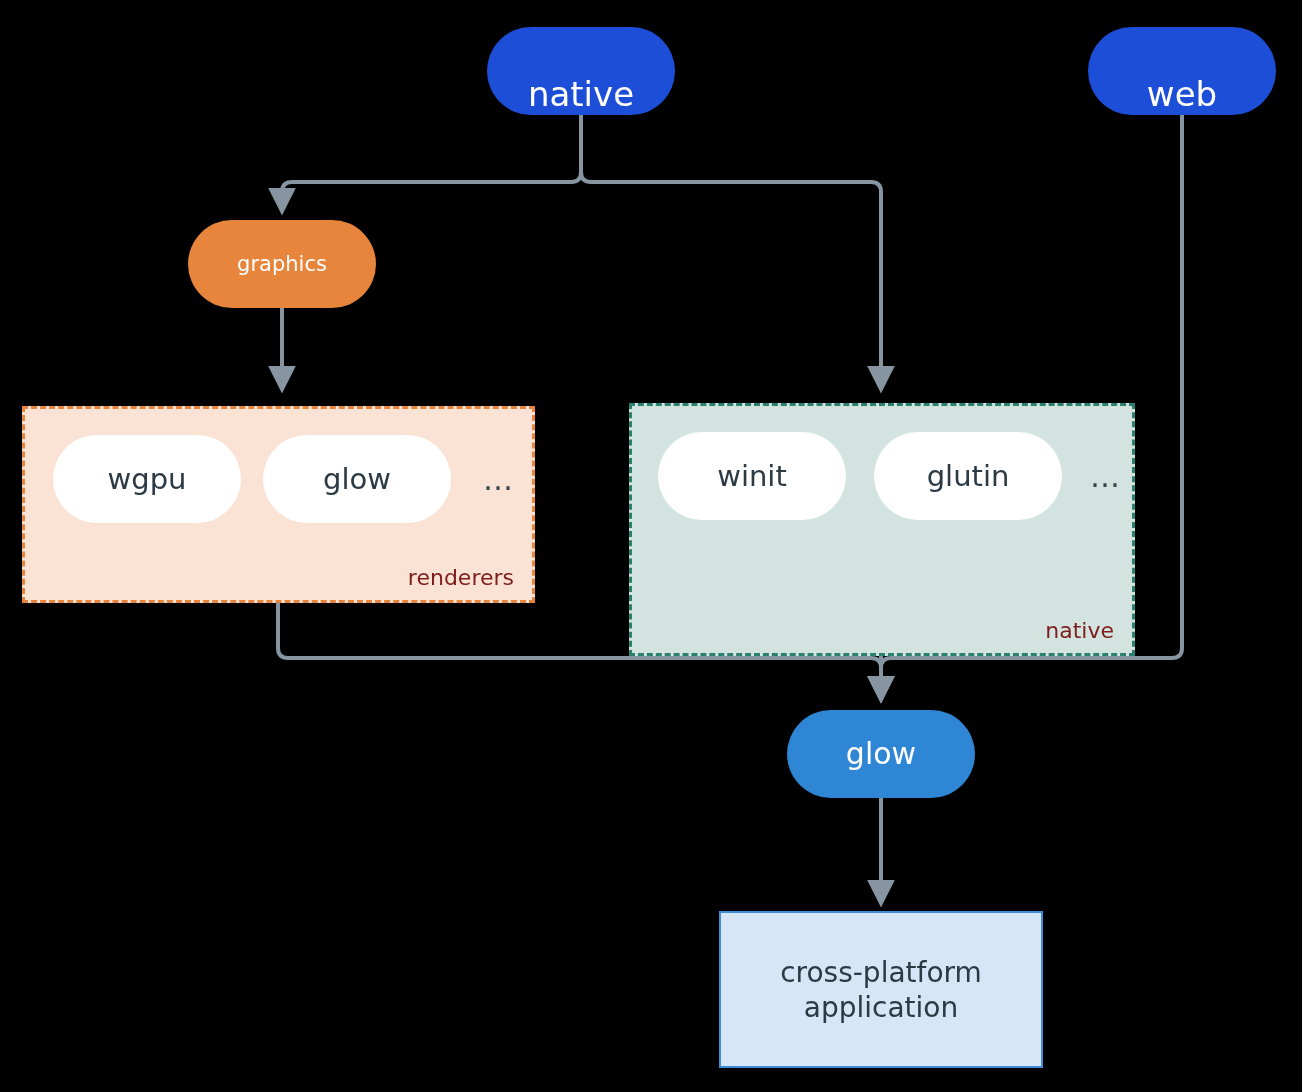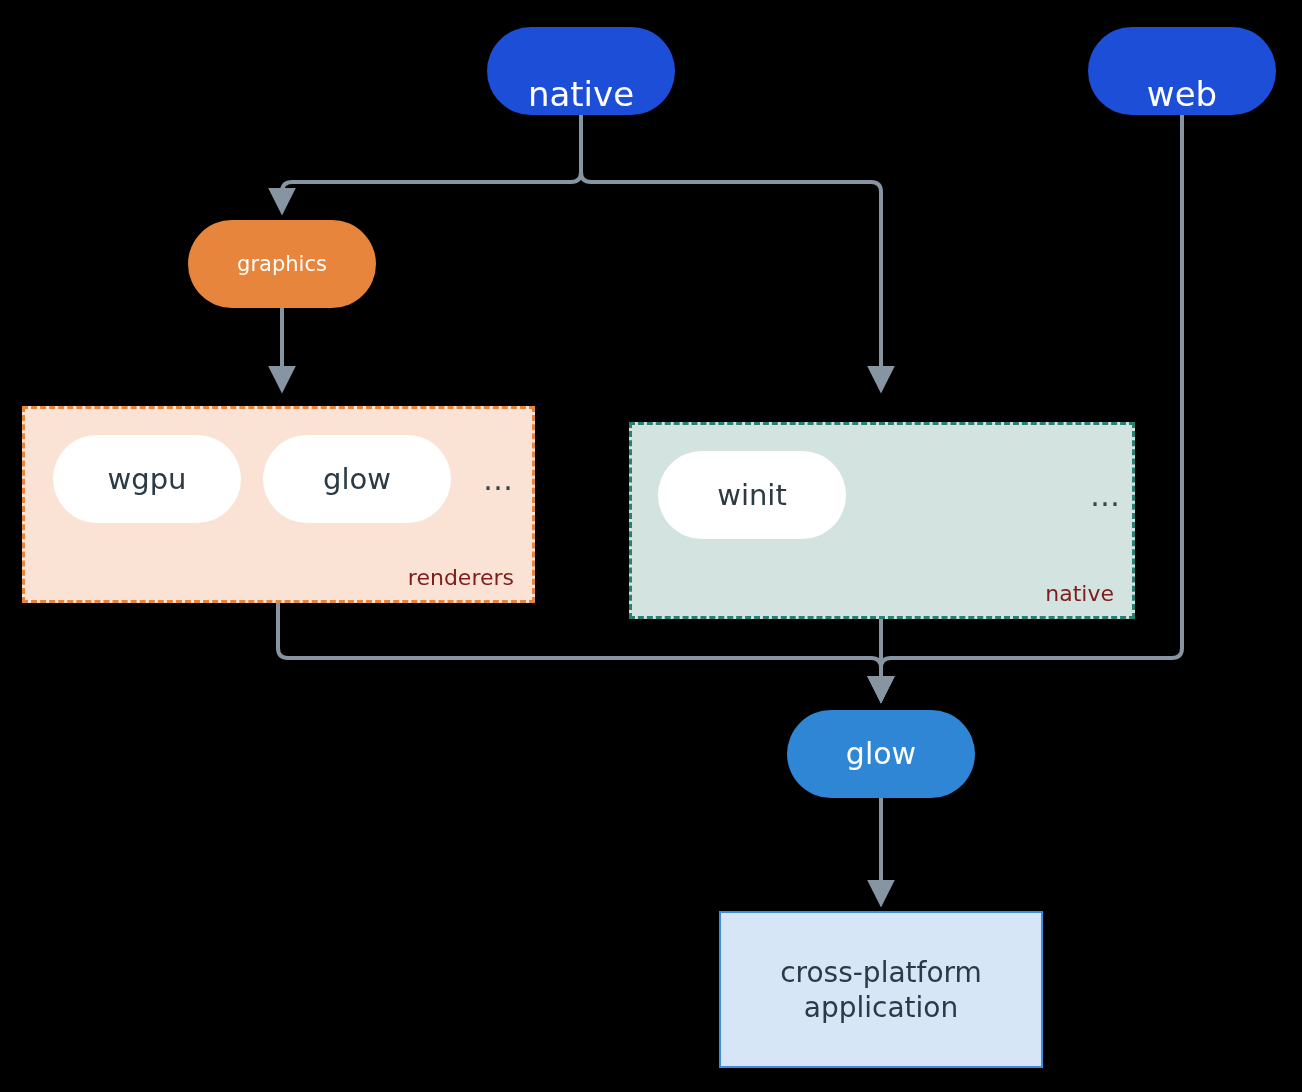--- a/index.html
+++ b/index.html
@@ -148,23 +148,26 @@
     <div class="leaf" style="left:28px; top:26px; width:188px; height:88px;">
       <span>wgpu</span>
     </div>
     <div class="leaf" style="left:238px; top:26px; width:188px; height:88px;">
       <span>glow</span>
     </div>
     <div class="ellipsis" style="left:450px; top:26px; width:46px; height:88px;">…</div>
     <div class="group-label">renderers</div>
   </div>
 
-  <div class="group group-shells" style="left:629px; top:422px; width:506px; height:197px;">
+  <div class="group group-shells" style="left:629px; top:403px; width:506px; height:253px;">
     <div class="leaf" style="left:26px; top:26px; width:188px; height:88px;">
       <span>winit</span>
+    </div>
+    <div class="leaf" style="left:242px; top:26px; width:188px; height:88px;">
+      <span>glutin</span>
     </div>
     <div class="ellipsis" style="left:450px; top:26px; width:46px; height:88px;">…</div>
     <div class="group-label">native</div>
   </div>
 
   <div class="node pill node-iced" style="left:787px; top:710px; width:188px; height:88px;">
     <span>glow</span>
   </div>
 
   <div class="node node-app" style="left:719px; top:911px; width:324px; height:157px;">

